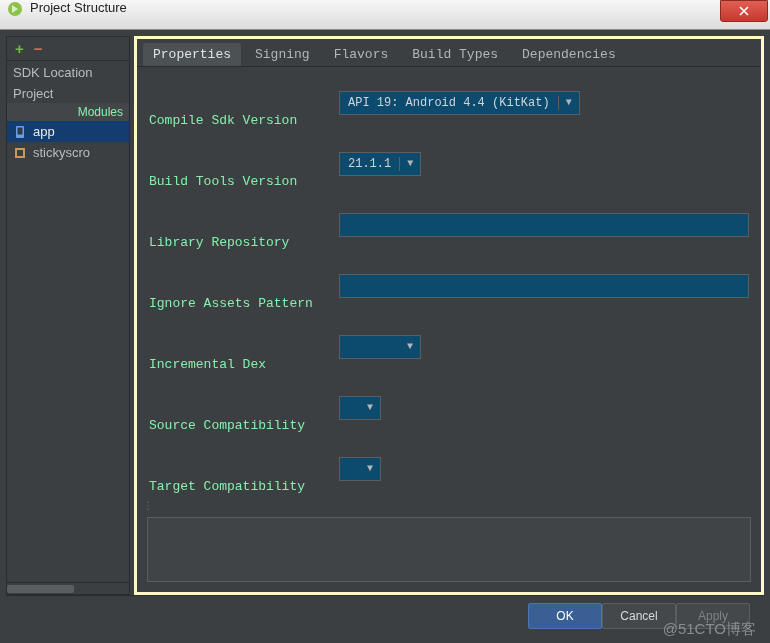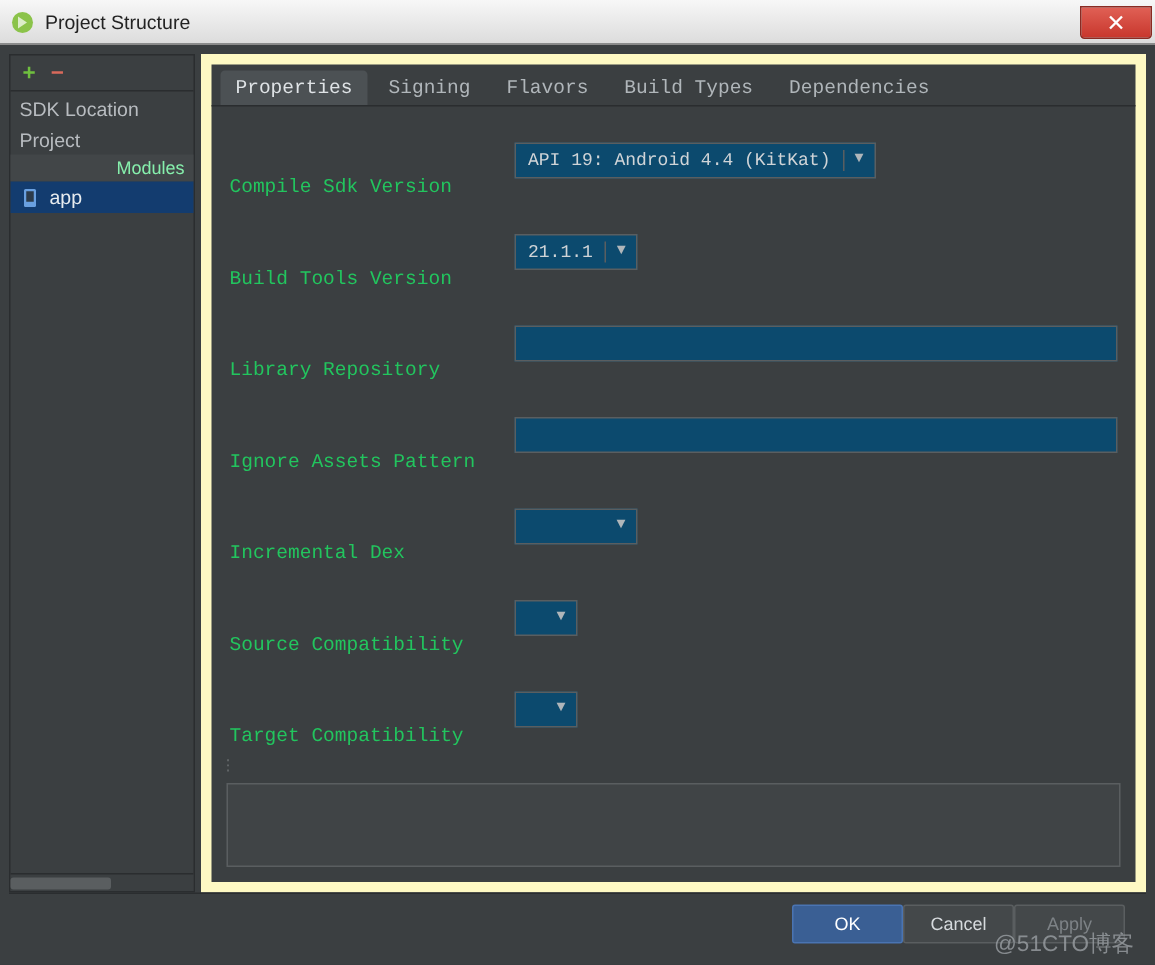--- a/index.html
+++ b/index.html
@@ -10,21 +10,21 @@
     background: #3b3f41;
     color: #b8bcc0;
     overflow: hidden;
     position: relative;
   }
   
   .titlebar {
     height: 30px;
     background: linear-gradient(#f7f7f7, #dcdcdc);
     border-bottom: 1px solid #8a8a8a;
-    display: flex; align-items: center;
+    display: flex; 
     padding-left: 6px;
     color: #222;
   }
   .app-icon {
     width: 18px; height: 18px; margin-right: 6px;
     display: inline-flex; align-items: center; justify-content: center;
   }
   .close-btn {
     width: 48px; height: 22px;
     margin-left: auto; margin-right: 2px;
@@ -89,21 +89,21 @@
     height: 12px;
     background: #3b3f41;
     border-top: 1px solid #2a2d2f;
     display: flex;
   }
   .side-scroll-thumb {
     width: 55%; height: 8px; margin-top:2px; background:#5a5e60; border-radius:2px;
   }
   .main {
     flex: 1; display: flex; flex-direction: column;
-    border: 7px solid #fef9c3;
+    border: 3px solid #fef9c3;
     background: #3b3f41;
   }
   .tabs {
     display: flex; align-items: center;
     padding: 4px 6px 0 6px;
     border-bottom: 1px solid #2a2d2f;
     gap: 4px;
     height: 28px;
   }
   .tab {
@@ -120,21 +120,21 @@
   .form-area {
     padding: 10px 12px 4px 12px;
     display: grid;
     grid-template-columns: 190px 1fr;
     row-gap: 10px;
     align-items: center;
   }
   .form-label {
     font-family: "Courier New", monospace;
     font-size: 13px;
-    color: #22c55e;
+    color: #86efac;
     white-space: nowrap;
     margin-top: 36px;
   }
   .combo, .textfield {
     height: 24px;
     background: #0c4a6e;
     border: 1px solid #5a5e60;
     display: flex; align-items: center;
     color: #d0d4d7;
     font-family: "Courier New", monospace;
@@ -230,20 +230,29 @@
 
       <div class="module-item selected">
         <span class="mod-icon">
           <svg width="12" height="14" viewBox="0 0 12 14">
               <rect x="2" y="1" width="8" height="12" rx="1" fill="#6aa0e0"></rect>
               <rect x="3.5" y="2.5" width="5" height="7" fill="#2d3b4a"></rect>
             </svg>
         </span>
         <span>app</span>
       </div>
+      <div class="module-item">
+        <span class="mod-icon">
+          <svg width="12" height="12" viewBox="0 0 12 12">
+              <rect x="1" y="1" width="10" height="10" fill="#c99a5b"></rect>
+              <rect x="3" y="3" width="6" height="6" fill="#3b3f41"></rect>
+            </svg>
+        </span>
+        <span>stickyscro</span>
+      </div>
 
       <div class="side-scroll">
         <div class="side-scroll-thumb"></div>
       </div>
     </div>
 
     <div class="main">
       <div class="tabs">
         <div class="tab active">Properties</div>
         <div class="tab">Signing</div>

